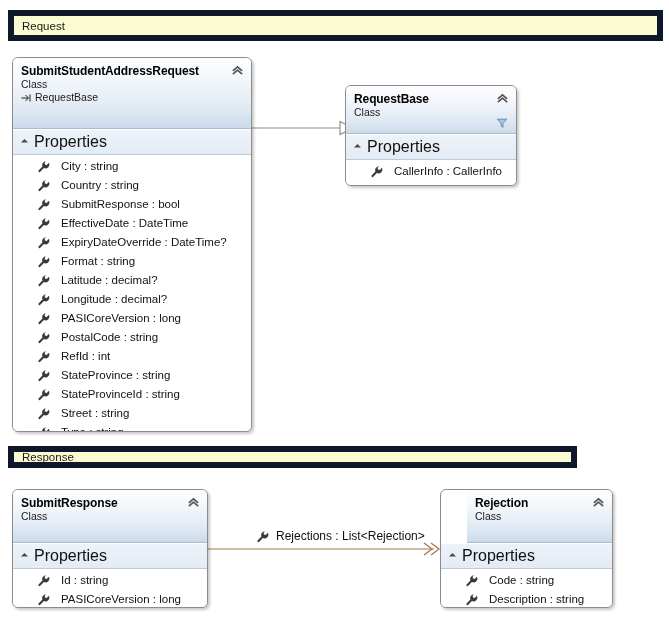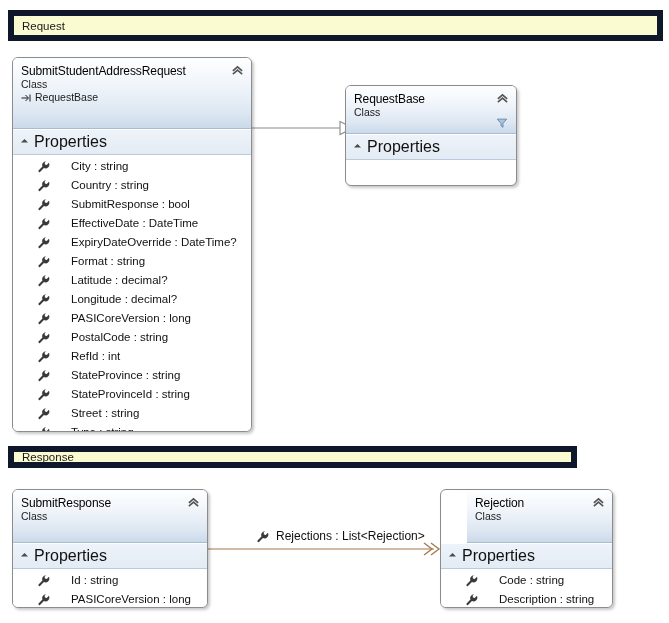--- a/index.html
+++ b/index.html
@@ -41,21 +41,21 @@
     overflow: hidden;
   }
   .cb-header {
     position: relative;
     background: linear-gradient(to bottom, #fdfeff 0%, #f2f6fb 35%, #dde7f2 78%, #cbd9ea 100%);
     border-bottom: 1px solid #a8bcd2;
     padding: 6px 8px 5px 8px;
     box-sizing: border-box;
   }
   .cb-title {
-    font-weight: normal;
+    font-weight: bold;
     font-size: 12px;
     letter-spacing: -0.1px;
     color: #000;
     line-height: 14px;
   }
   .cb-stereotype {
     font-size: 10.5px;
     color: #1b1b1b;
     line-height: 13px;
   }
@@ -99,21 +99,21 @@
     border-left: 5px solid #4a4a4a;
     border-bottom: 5px solid transparent;
     border-top: 0;
     transform: rotate(45deg);
     margin-left: 1px;
   }
   .members { padding: 2px 0 5px 0; background:#fff; }
   .member {
     display: flex;
     align-items: center;
-    gap: 21px;
+    gap: 11px;
     padding: 1px 0 1px 24px;
     font-size: 11.5px;
     line-height: 17px;
     color: #111;
     white-space: nowrap;
   }
   .wrench { width: 13px; height: 13px; flex: none; }
 
   
   .conn { position: absolute; overflow: visible; }
@@ -280,20 +280,28 @@
       <polyline points="2,11 7,6.5 12,11" fill="none" stroke="#555" stroke-width="1.8"></polyline>
     </svg>
     <svg class="funnel" viewBox="0 0 14 14">
       <polygon points="1.5,2.5 12.5,2.5 8.2,7.4 8.2,12 5.8,10.3 5.8,7.4" fill="#a9c4dd" stroke="#5e84a8" stroke-width="1"></polygon>
     </svg>
   </div>
   <div class="cb-section">
     <span class="tri"></span>
     <span>Properties</span>
   </div>
+  <div class="members">
+    <div class="member">
+      <svg class="wrench" viewBox="0 0 16 16">
+          <path d="M11.0 1.6 a4.7 4.7 0 0 0 -4.3 6.5 L1.9 12.9 a1.3 1.3 0 0 0 1.8 1.8 L8.5 9.9 A4.7 4.7 0 0 0 14.6 3.4 L12.0 6.0 L9.8 5.6 L9.4 3.4 Z" fill="#3a3a3a"></path>
+        </svg>
+      <span>CallerInfo : CallerInfo</span>
+    </div>
+  </div>
 </div>
 
 <div class="classbox" style="left:12px; top:489px; width:196px; height:119px;">
   <div class="cb-header" style="height:53px;">
     <div class="cb-title">SubmitResponse</div>
     <div class="cb-stereotype">Class</div>
     <svg class="chev" viewBox="0 0 14 14">
       <polyline points="2,7.5 7,3 12,7.5" fill="none" stroke="#555" stroke-width="1.8"></polyline>
       <polyline points="2,11 7,6.5 12,11" fill="none" stroke="#555" stroke-width="1.8"></polyline>
     </svg>

